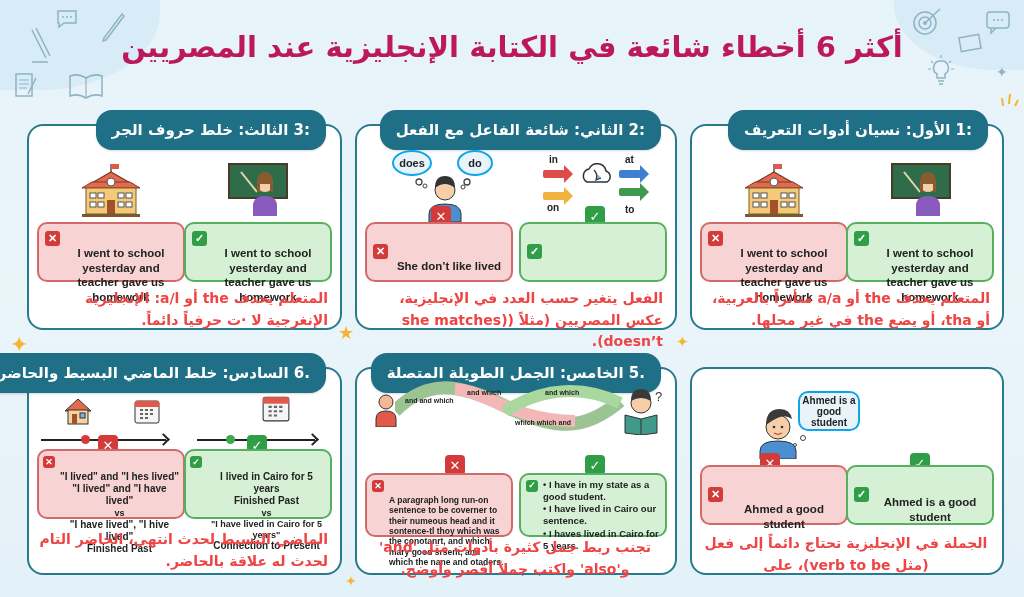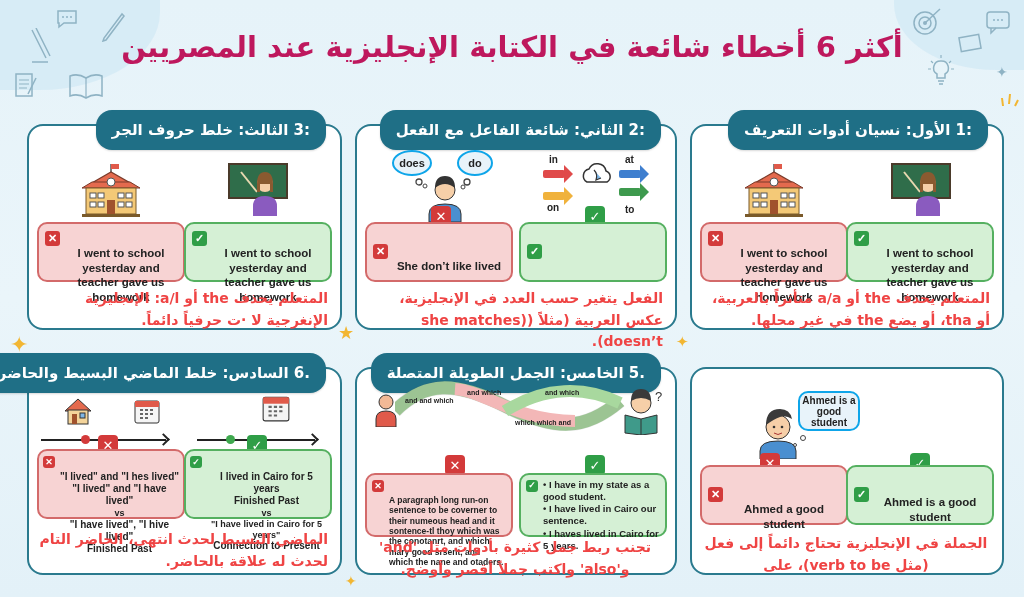--- a/index.html
+++ b/index.html
@@ -240,21 +240,21 @@
     </svg>
     <div class="badge-big" style="left:228px;top:80px;background:#2f9e47;">✓</div>
   </div>
   <div class="box wrong" style="width:148px;">
     <span class="mark x" style="margin-top:14px;">✕</span>
     <span class="box-text" style="padding-top:13px;">She don’t like lived</span>
   </div>
   <div class="box right" style="width:148px;">
     <span class="mark v" style="margin-top:14px;">✓</span>
   </div>
-  <div class="desc">الفعل يتغير حسب العدد في الإنجليزية، عكس العربية (مثلاً ((she matches doesn’t).</div>
+  <div class="desc">الفعل يتغير حسب العدد في الإنجليزية، عكس المصريين (مثلاً ((she matches doesn’t).</div>
 </div>
 
 <div class="card" style="left:27px;top:124px;width:315px;height:206px;">
   <div class="card-header">:3 الثالث: خلط حروف الجر</div>
   <div class="illus-row">
     <div class="illus-cell">
       <svg width="62" height="56" viewBox="0 0 62 56">
         <path d="M31 2v10" stroke="#555" stroke-width="1.5"></path>
           <path d="M31 2h8v5h-8z" fill="#e05a4a"></path>
         <path d="M10 22L31 10L52 22z" fill="#e46a4e" stroke="#7a3b2a" stroke-width="1.2"></path>

